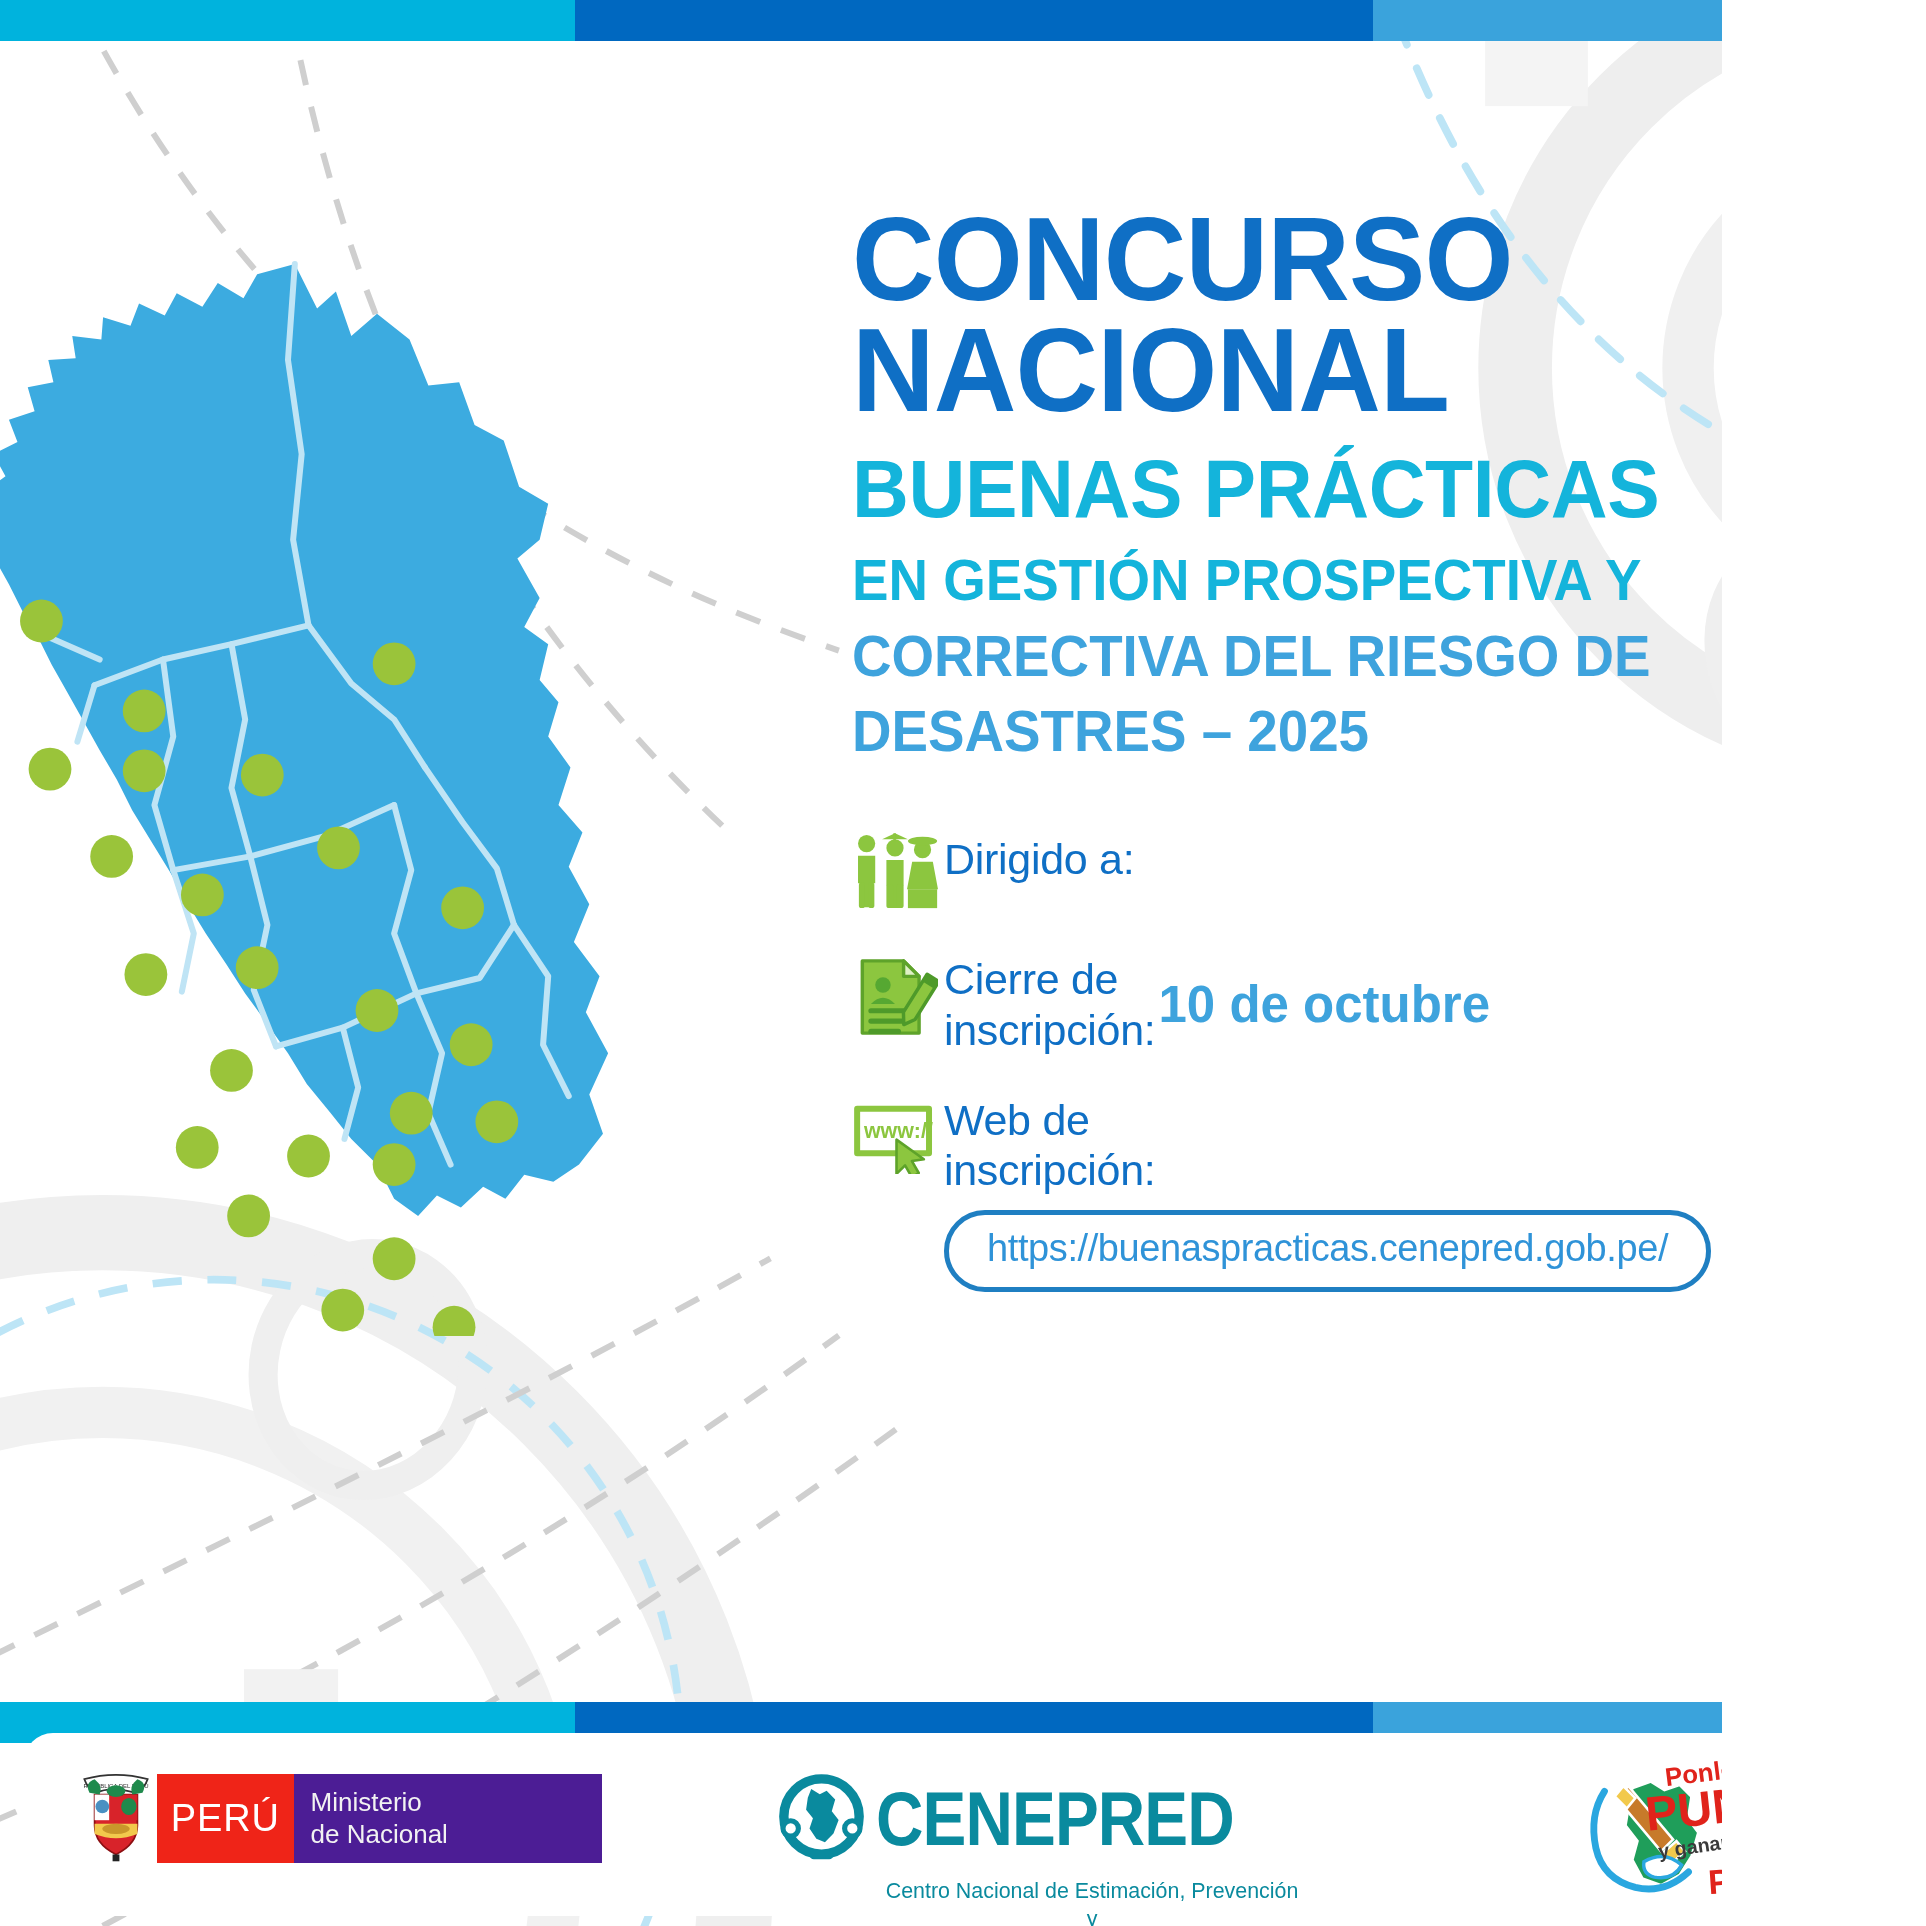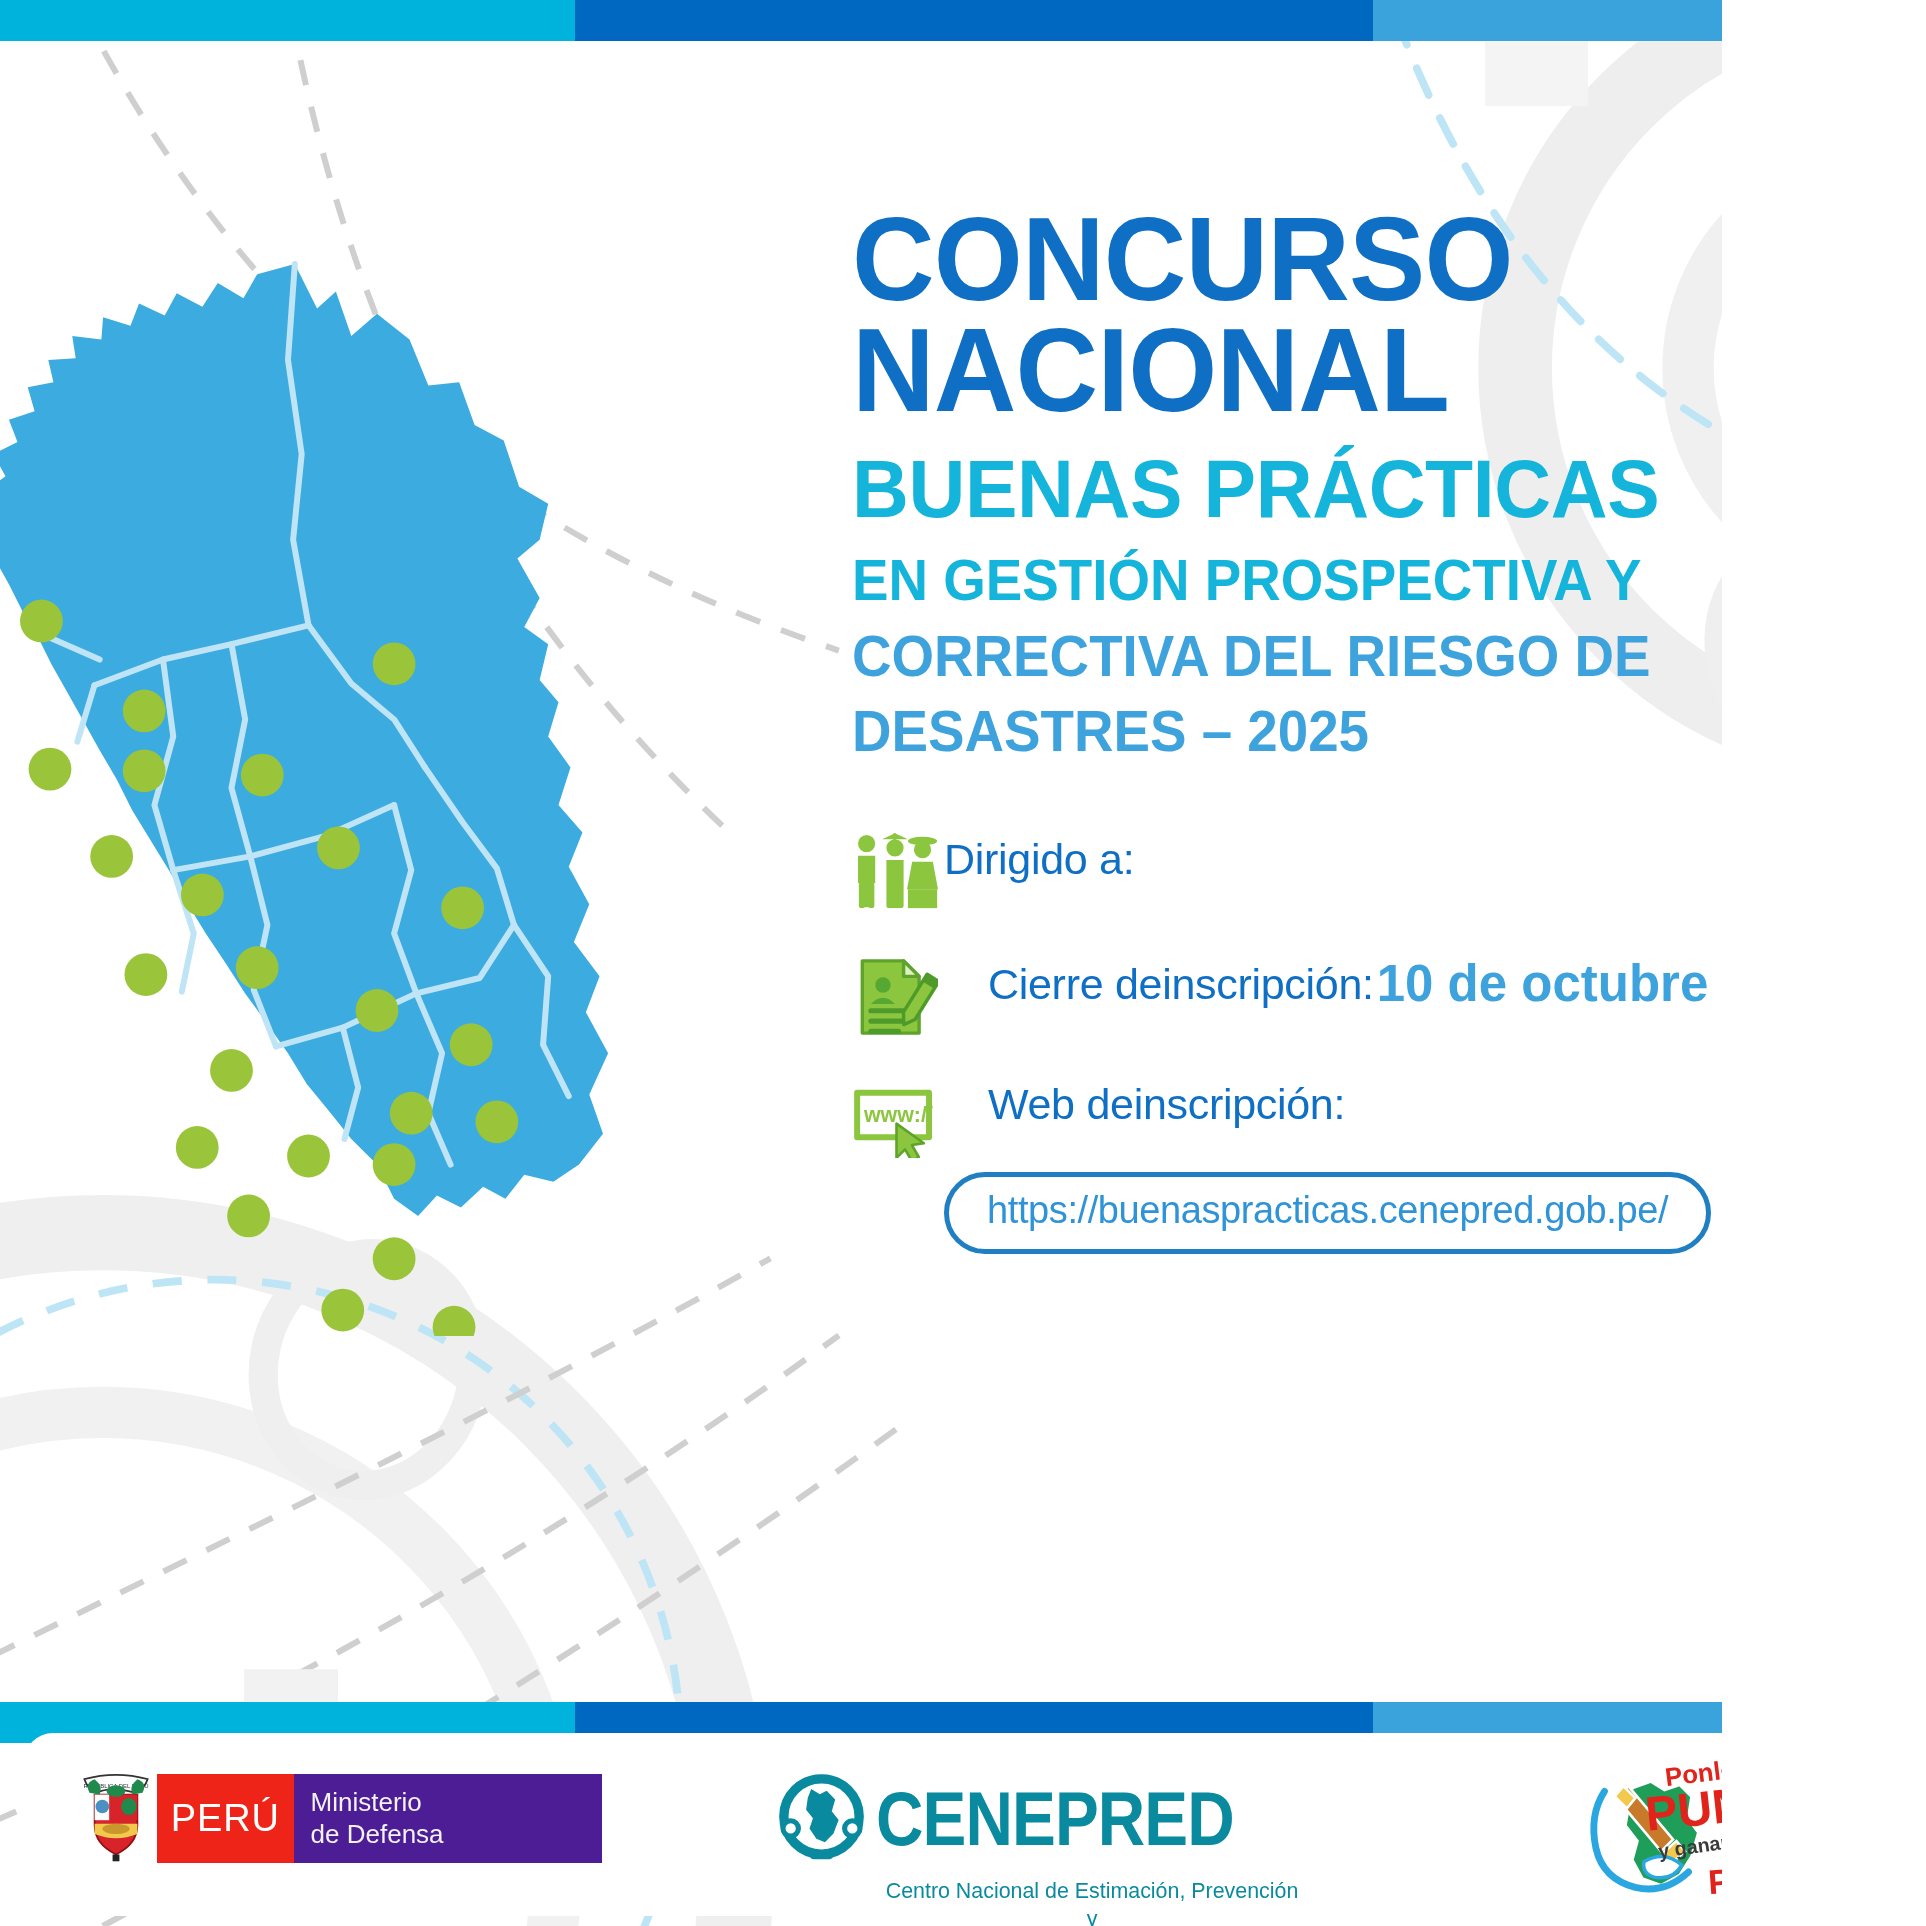--- a/index.html
+++ b/index.html
@@ -87,21 +87,21 @@
   }
   .val {
     font-size: 43px; font-weight: 400; color: #3ea3dd;
     line-height: 1.18; margin-left: 13.7px;
   }
   .val-strong {
     font-size: 51px; font-weight: 700; color: #3ea3dd;
     line-height: 1.18; margin-left: 3px;
   }
   .row-2col { display: flex; align-items: center; }
-  .lbl-stack { display: flex; flex-direction: row; margin-left: 44px; }
+  .lbl-stack { display: flex; flex-direction: column; }
 
   .url-box {
     margin-left: 92px;
     margin-top: 13.7px;
     display: inline-block;
     border: 5.1px solid #1f7fc2;
     border-radius: 53px;
     padding: 12px 38px 17px 38px;
   }
   .url-text {
@@ -378,21 +378,21 @@
             <ellipse cx="43" cy="64" rx="16" ry="6" fill="#c9972b"></ellipse>
             <path d="M12 22 q-6 -12 6 -16 q10 8 6 18 z" fill="#1f8a4c"></path>
             <path d="M74 22 q6 -12 -6 -16 q-10 8 -6 18 z" fill="#1f8a4c"></path>
             <ellipse cx="43" cy="20" rx="11" ry="7" fill="#1f8a4c"></ellipse>
             <rect x="39" y="94" width="8" height="8" fill="#222"></rect>
           </svg>
         </div>
         <div class="peru">PERÚ</div>
         <div class="minlabel">
           <span>Ministerio</span>
-          <span>de Defensa</span>
+          <span>de Nacional</span>
         </div>
       </div>
     </div>
 
     <div class="f-center">
       <div class="cen-logo">
         <div class="cen-top">
           <span>
             <svg width="89" height="89" viewBox="0 0 104 104">
               <circle cx="52" cy="52" r="44" fill="none" stroke="#0a8a9e" stroke-width="11"></circle>

